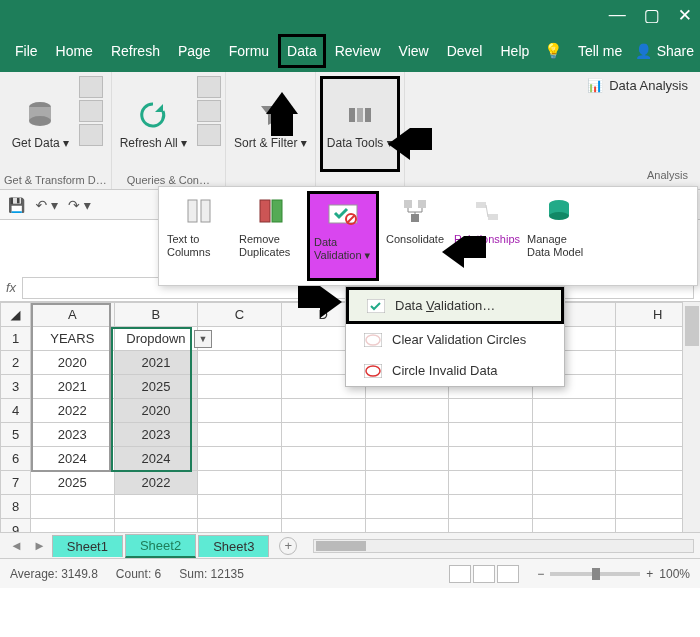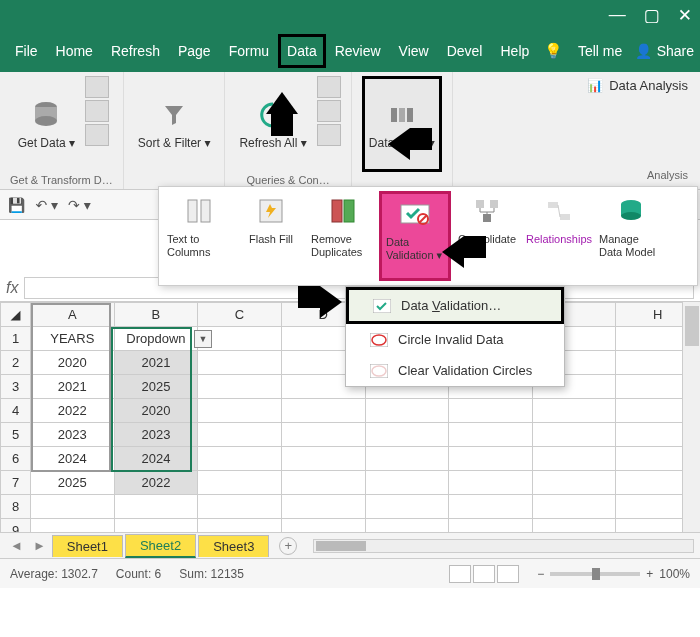--- a/index.html
+++ b/index.html
@@ -5,61 +5,61 @@
 *{margin:0;padding:0;box-sizing:border-box;font-family:"Segoe UI",Arial,sans-serif}
 body{width:700px;height:637px;background:#fff;overflow:hidden;font-size:13px;color:#333}
 .titlebar{height:30px;background:#1e7e5a;display:flex;justify-content:flex-end;align-items:center;padding-right:8px;gap:18px}
 .titlebar span{color:#fff;font-size:17px;cursor:default}
 .ribbon-tabs{height:42px;background:#1e7e5a;display:flex;align-items:center;color:#fff;padding:0 6px}
 .ribbon-tabs .tab{padding:6px 6px;cursor:pointer;font-size:14px;border:3px solid transparent}
 .ribbon-tabs .tab.active{border:3px solid #000;background:#1e7e5a}
 .ribbon-tabs .lightbulb{margin:0 6px;font-size:15px}
 .ribbon-tabs .share{margin-left:auto;font-size:14px;display:flex;align-items:center;gap:4px}
 .ribbon{height:118px;background:#f0f0f0;border-bottom:1px solid #ccc;display:flex}
-.rgroup{display:flex;flex-direction:column;align-items:center;padding:4px 10px;border-right:1px solid #ddd;position:relative}
+.rgroup{display:flex;flex-direction:column;align-items:center;padding:4px 4px;border-right:1px solid #ddd;position:relative}
 .rgroup-content{display:flex;align-items:flex-start;gap:6px;flex:1}
 .rgroup-label{font-size:11px;color:#666;padding:2px 0}
 .bigbtn{display:flex;flex-direction:column;align-items:center;justify-content:center;padding:4px;cursor:pointer;text-align:center;height:96px}
 .bigbtn .icon-box{width:34px;height:34px;display:flex;align-items:center;justify-content:center;margin-bottom:4px}
 .bigbtn .lbl{font-size:12px;line-height:1.2}
 .bigbtn.boxed{border:3px solid #000;background:#e8e8e8}
 .ribbon-right{margin-left:auto;padding:6px 12px;display:flex;flex-direction:column}
 .data-analysis{font-size:13px;color:#333;display:flex;align-items:center;gap:6px}
 .small-icons{display:flex;flex-direction:column;gap:2px;justify-content:center}
 .small-icons div{width:24px;height:22px;background:#ddd;border:1px solid #bbb}
 .qat{height:30px;background:#f7f7f7;display:flex;align-items:center;padding:0 8px;gap:10px;border-bottom:1px solid #ccc}
 .qat-btn{color:#555;font-size:14px}
 .secondary-toolbar{position:absolute;top:186px;left:158px;width:540px;height:100px;background:#fff;border:1px solid #ccc;box-shadow:2px 2px 8px rgba(0,0,0,.2);display:flex;padding:4px}
 .secbtn{display:flex;flex-direction:column;align-items:center;width:72px;padding:4px;text-align:left;cursor:pointer}
 .secbtn .ic{width:32px;height:32px;margin-bottom:6px;display:flex;align-items:center;justify-content:center}
 .secbtn .lbl{font-size:11px;line-height:1.2}
-.secbtn.boxed{border:3px solid #be185d;background:#ec4899}
+.secbtn.boxed{border:3px solid #000000;background:#d946ef}
 .secbtn.disabled{color:#a21caf}
 .dropdown-menu{position:absolute;top:286px;left:345px;width:220px;background:#fff;border:1px solid #bbb;box-shadow:2px 3px 8px rgba(0,0,0,.25);z-index:20}
-.dropdown-menu .item{padding:8px 24px;display:flex;align-items:center;gap:10px;cursor:pointer;font-size:13px}
+.dropdown-menu .item{padding:8px 18px;display:flex;align-items:center;gap:10px;cursor:pointer;font-size:13px}
 .dropdown-menu .item.hl{background:#eef3e9;border:3px solid #000}
 .dropdown-menu .item .mic{width:18px;height:14px;display:inline-block}
 .namebox-row{height:28px;display:flex;align-items:center;border-bottom:1px solid #ccc;padding:0 6px;gap:6px;margin-top:54px}
 .namebox{width:90px;height:22px;border:1px solid #aaa;padding:0 6px;font-size:13px;background:#fff;display:flex;align-items:center;justify-content:space-between}
-.fx{font-style:italic;color:#666;font-size:16px}
+.fx{font-style:italic;color:#666;font-size:13px}
 .formula-bar{flex:1;height:22px;border:1px solid #ccc;background:#fff}
 .grid-wrap{position:relative;height:230px;overflow:hidden}
 table.sheet{border-collapse:collapse;width:100%}
 table.sheet th,table.sheet td{border:1px solid #ccc;height:24px;text-align:center;font-size:13px;min-width:80px;background:#fff}
 table.sheet th{background:#f6f6f6;font-weight:400}
 table.sheet th.rowhdr{width:30px;min-width:30px;background:#f6f6f6}
 table.sheet td.ah{font-weight:400}
 table.sheet td.sel{background:#dedede}
 .selection-border{position:absolute;border:2px solid #1e7e5a;pointer-events:none}
 .dd-arrow{position:absolute;width:18px;height:18px;border:1px solid #888;background:#f4f4f4;display:flex;align-items:center;justify-content:center;font-size:9px;color:#555}
 .vscroll{position:absolute;right:0;top:0;width:18px;height:100%;background:#f0f0f0;border-left:1px solid #ccc}
 .vscroll .thumb{position:absolute;top:4px;left:2px;width:14px;height:40px;background:#c9c9c9}
 .sheet-tabs{height:26px;border-top:1px solid #ccc;display:flex;align-items:center;background:#f4f4f4;padding:0 6px;gap:2px}
 .sheet-tabs .nav{color:#888;padding:0 4px}
-.stab{padding:3px 14px;border:1px solid #bbb;border-bottom:none;background:#fde047;font-size:13px;cursor:pointer}
+.stab{padding:3px 14px;border:1px solid #bbb;border-bottom:none;background:#5eead4;font-size:13px;cursor:pointer}
 .stab.active{font-weight:400;border-bottom:2px solid #1e7e5a;color:#1e7e5a}
 .stab-add{margin-left:8px;color:#777;border:1px solid #bbb;border-radius:50%;width:18px;height:18px;display:flex;align-items:center;justify-content:center;font-size:13px}
 .hscroll{flex:1;height:14px;margin-left:14px;background:#eee;border:1px solid #ccc;position:relative}
 .hscroll .th{position:absolute;left:2px;top:1px;height:10px;width:50px;background:#bababa}
 .statusbar{height:30px;border-top:1px solid #ccc;background:#f6f6f6;display:flex;align-items:center;padding:0 10px;font-size:12px;color:#555;gap:18px}
 .statusbar .spacer{flex:1}
 .zoom{display:flex;align-items:center;gap:6px;margin-left:auto}
 .zoom .slider{width:90px;height:4px;background:#ccc;position:relative}
 .zoom .slider .knob{position:absolute;left:42px;top:-4px;width:8px;height:12px;background:#888}
 .viewbtns{display:flex;gap:2px}
@@ -120,46 +120,46 @@
           <div></div>
         </div>
     </div>
     <div class="rgroup-label">Get &amp; Transform D…</div>
   </div>
   <div class="rgroup">
     <div class="rgroup-content">
       <div class="bigbtn">
         <div class="icon-box">
             <svg width="30" height="30">
-              <path d="M6 6h18l-7 9v8l-4 2v-10z" fill="#888"></path>
+              <path d="M15 4a11 11 0 1 0 10 7" fill="none" stroke="#2a8" stroke-width="3"></path>
+              <path d="M25 4l0 8-8 0z" fill="#2a8"></path>
             </svg>
           </div>
-        <div class="lbl"><span>Sort &amp; Filter</span> ▾</div>
-      </div>
-    </div>
-    <div class="rgroup-label">&nbsp;</div>
+        <div class="lbl"><span>Refresh All</span> ▾</div>
+      </div>
+      <div class="small-icons">
+          <div></div>
+          <div></div>
+          <div></div>
+        </div>
+    </div>
+    <div class="rgroup-label">Queries &amp; Con…</div>
   </div>
   <div class="rgroup">
     <div class="rgroup-content">
       <div class="bigbtn">
         <div class="icon-box">
             <svg width="30" height="30">
-              <path d="M15 4a11 11 0 1 0 10 7" fill="none" stroke="#2a8" stroke-width="3"></path>
-              <path d="M25 4l0 8-8 0z" fill="#2a8"></path>
+              <path d="M6 6h18l-7 9v8l-4 2v-10z" fill="#888"></path>
             </svg>
           </div>
-        <div class="lbl"><span>Refresh All</span> ▾</div>
-      </div>
-      <div class="small-icons">
-          <div></div>
-          <div></div>
-          <div></div>
-        </div>
-    </div>
-    <div class="rgroup-label">Queries &amp; Con…</div>
+        <div class="lbl"><span>Sort &amp; Filter</span> ▾</div>
+      </div>
+    </div>
+    <div class="rgroup-label">&nbsp;</div>
   </div>
   <div class="rgroup">
     <div class="rgroup-content">
       <div class="bigbtn boxed">
         <div class="icon-box">
             <svg width="30" height="30">
               <rect x="4" y="8" width="6" height="14" fill="#888"></rect>
               <rect x="12" y="8" width="6" height="14" fill="#aaa"></rect>
               <rect x="20" y="8" width="6" height="14" fill="#888"></rect>
             </svg>
@@ -190,29 +190,20 @@
         <svg width="30" height="30">
           <rect x="4" y="4" width="9" height="22" fill="#eee" stroke="#999"></rect>
           <rect x="17" y="4" width="9" height="22" fill="#eee" stroke="#999"></rect>
         </svg>
       </div>
     <div class="lbl">Text to Columns</div>
   </div>
   <div class="secbtn">
     <div class="ic">
         <svg width="30" height="30">
-          <rect x="4" y="4" width="22" height="22" fill="#eee" stroke="#999"></rect>
-          <path d="M14 8l-4 8h4l-2 6 8-10h-4z" fill="#f0b020"></path>
-        </svg>
-      </div>
-    <div class="lbl">Flash Fill</div>
-  </div>
-  <div class="secbtn">
-    <div class="ic">
-        <svg width="30" height="30">
           <rect x="4" y="4" width="10" height="22" fill="#c55" stroke="#833"></rect>
           <rect x="16" y="4" width="10" height="22" fill="#5a5" stroke="#383"></rect>
         </svg>
       </div>
     <div class="lbl">Remove Duplicates</div>
   </div>
   <div class="secbtn boxed">
     <div class="ic">
         <svg width="32" height="30">
           <rect x="2" y="6" width="28" height="18" fill="#fff" stroke="#999"></rect>
@@ -260,30 +251,30 @@
   <div class="item hl">
     <span class="mic"><svg width="18" height="14">
           <rect x="0" y="0" width="18" height="14" fill="#fff" stroke="#aaa"></rect>
           <path d="M4 7l3 3 6-6" stroke="#2a8" stroke-width="2" fill="none"></path>
         </svg></span>
     <span>Data <span class="underline-v">V</span>alidation…</span>
   </div>
   <div class="item">
     <span class="mic"><svg width="18" height="14">
           <rect x="0" y="0" width="18" height="14" fill="#fff" stroke="#aaa"></rect>
+          <ellipse cx="9" cy="7" rx="7" ry="5" fill="none" stroke="#ecc" stroke-width="1.5"></ellipse>
+        </svg></span>
+    <span>Clear Validation Circles</span>
+  </div>
+  <div class="item">
+    <span class="mic"><svg width="18" height="14">
+          <rect x="0" y="0" width="18" height="14" fill="#fff" stroke="#aaa"></rect>
           <ellipse cx="9" cy="7" rx="7" ry="5" fill="none" stroke="#d33" stroke-width="1.5"></ellipse>
         </svg></span>
     <span>Circle Invalid Data</span>
-  </div>
-  <div class="item">
-    <span class="mic"><svg width="18" height="14">
-          <rect x="0" y="0" width="18" height="14" fill="#fff" stroke="#aaa"></rect>
-          <ellipse cx="9" cy="7" rx="7" ry="5" fill="none" stroke="#ecc" stroke-width="1.5"></ellipse>
-        </svg></span>
-    <span>Clear Validation Circles</span>
   </div>
 </div>
 
 <div class="qat">
   <span class="qat-btn">💾</span>
   <span class="qat-btn">↶ ▾</span>
   <span class="qat-btn">↷ ▾</span>
 </div>
 
 <div class="namebox-row">
@@ -420,21 +411,21 @@
   <div class="stab">Sheet1</div>
   <div class="stab active">Sheet2</div>
   <div class="stab">Sheet3</div>
   <div class="stab-add">+</div>
   <div class="hscroll">
       <div class="th"></div>
     </div>
 </div>
 
 <div class="statusbar">
-  <span>Average: 1302.7</span>
+  <span>Average: 3149.8</span>
   <span>Count: 6</span>
   <span>Sum: 12135</span>
   <div class="spacer"></div>
   <div class="viewbtns">
       <div></div>
       <div></div>
       <div></div>
     </div>
   <div class="zoom">
     <span>−</span>

